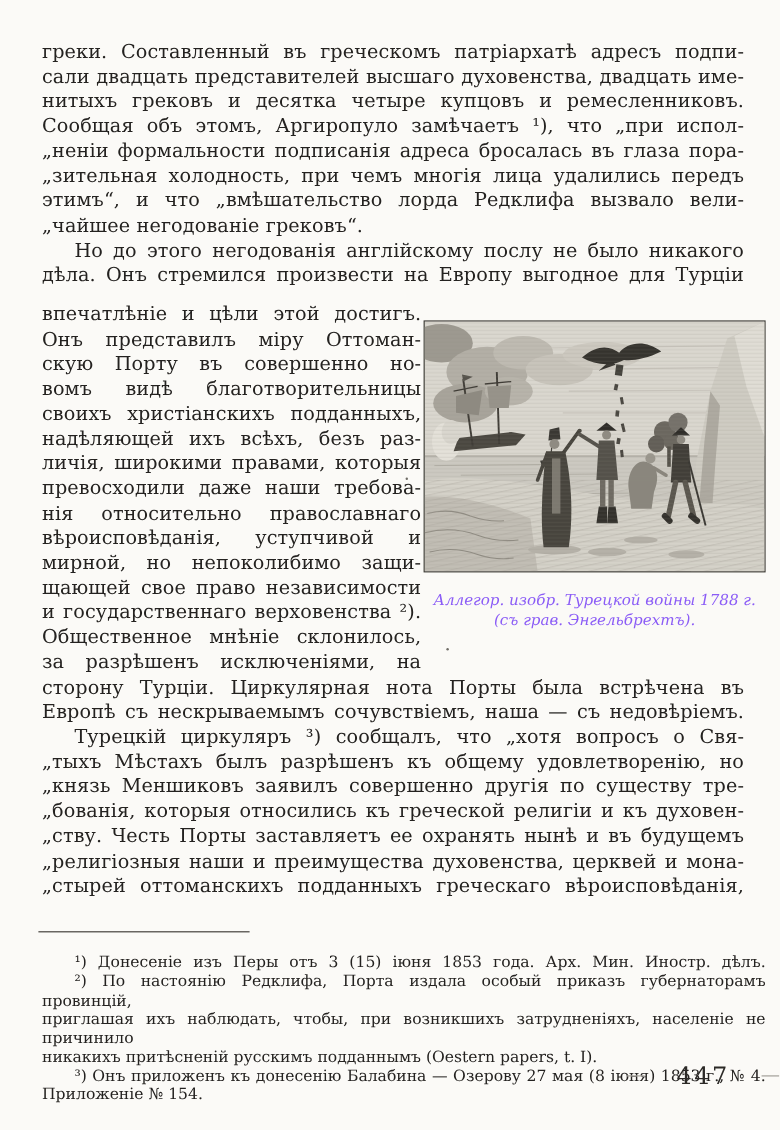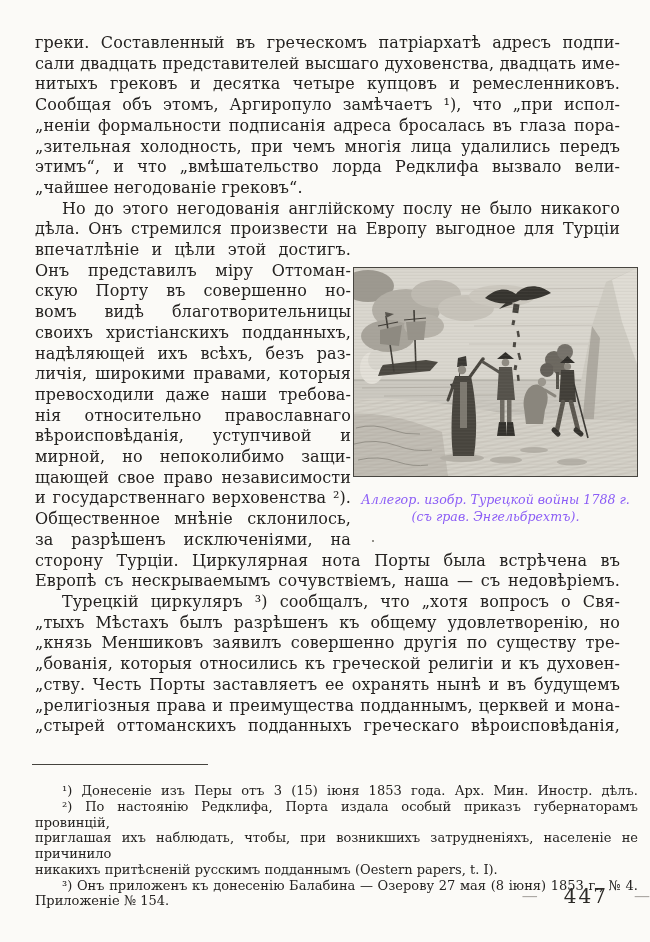--- a/index.html
+++ b/index.html
@@ -12,21 +12,21 @@
   .content{position:absolute;top:33px;left:35px;right:12px;}
   .bl{
     font-size:16px;line-height:20.7px;
     text-align:justify;text-align-last:justify;
     letter-spacing:.1px;
   }
   .bl.lastline{text-align-last:left;}
   .ind{text-indent:27px;}
   .full{margin-right:18px;}
   .secb{display:flex;align-items:flex-start;}
-  .ncol{width:316px;}
+  .ncol{width:316px;margin-top:12px;}
   .figwrap{width:285px;margin-left:auto;margin-top:27px;}
   .engframe{
     width:283px;height:208px;border:1px solid #474540;
     box-shadow:inset 0 0 0 2px #cfccc5;
     background:#d8d5cd;
   }
   .caption{margin-top:15px;text-align:center;font-style:italic;
     font-size:12.6px;line-height:16.5px;color:#8b5cf6;}
   .sep{width:176px;height:1px;background:#45433e;margin:27px 0 0 -3px;}
   .fnblock{margin-top:18px;}
@@ -233,21 +233,21 @@
       <div class="bl full">сторону Турціи. Циркулярная нота Порты была встрѣчена въ</div>
       <div class="bl full">Европѣ съ нескрываемымъ сочувствіемъ, наша — съ недовѣріемъ.</div>
     </div>
 
     <div>
       <div class="bl full ind">Турецкій циркуляръ ³) сообщалъ, что „хотя вопросъ о Свя-</div>
       <div class="bl full">„тыхъ Мѣстахъ былъ разрѣшенъ къ общему удовлетворенію, но</div>
       <div class="bl full">„князь Меншиковъ заявилъ совершенно другія по существу тре-</div>
       <div class="bl full">„бованія, которыя относились къ греческой религіи и къ духовен-</div>
       <div class="bl full">„ству. Честь Порты заставляетъ ее охранять нынѣ и въ будущемъ</div>
-      <div class="bl full">„религіозныя права и преимущества подданнымъ, церквей и мона-</div>
+      <div class="bl full">„религіозныя наши и преимущества духовенства, церквей и мона-</div>
       <div class="bl full">„стырей оттоманскихъ подданныхъ греческаго вѣроисповѣданія,</div>
     </div>
 
     <div class="sep"></div>
 
     <div class="fnblock">
       <div>
         <div class="fl ind">¹) Донесеніе изъ Перы отъ 3 (15) іюня 1853 года. Арх. Мин. Иностр. дѣлъ.</div>
       </div>
       <div>

